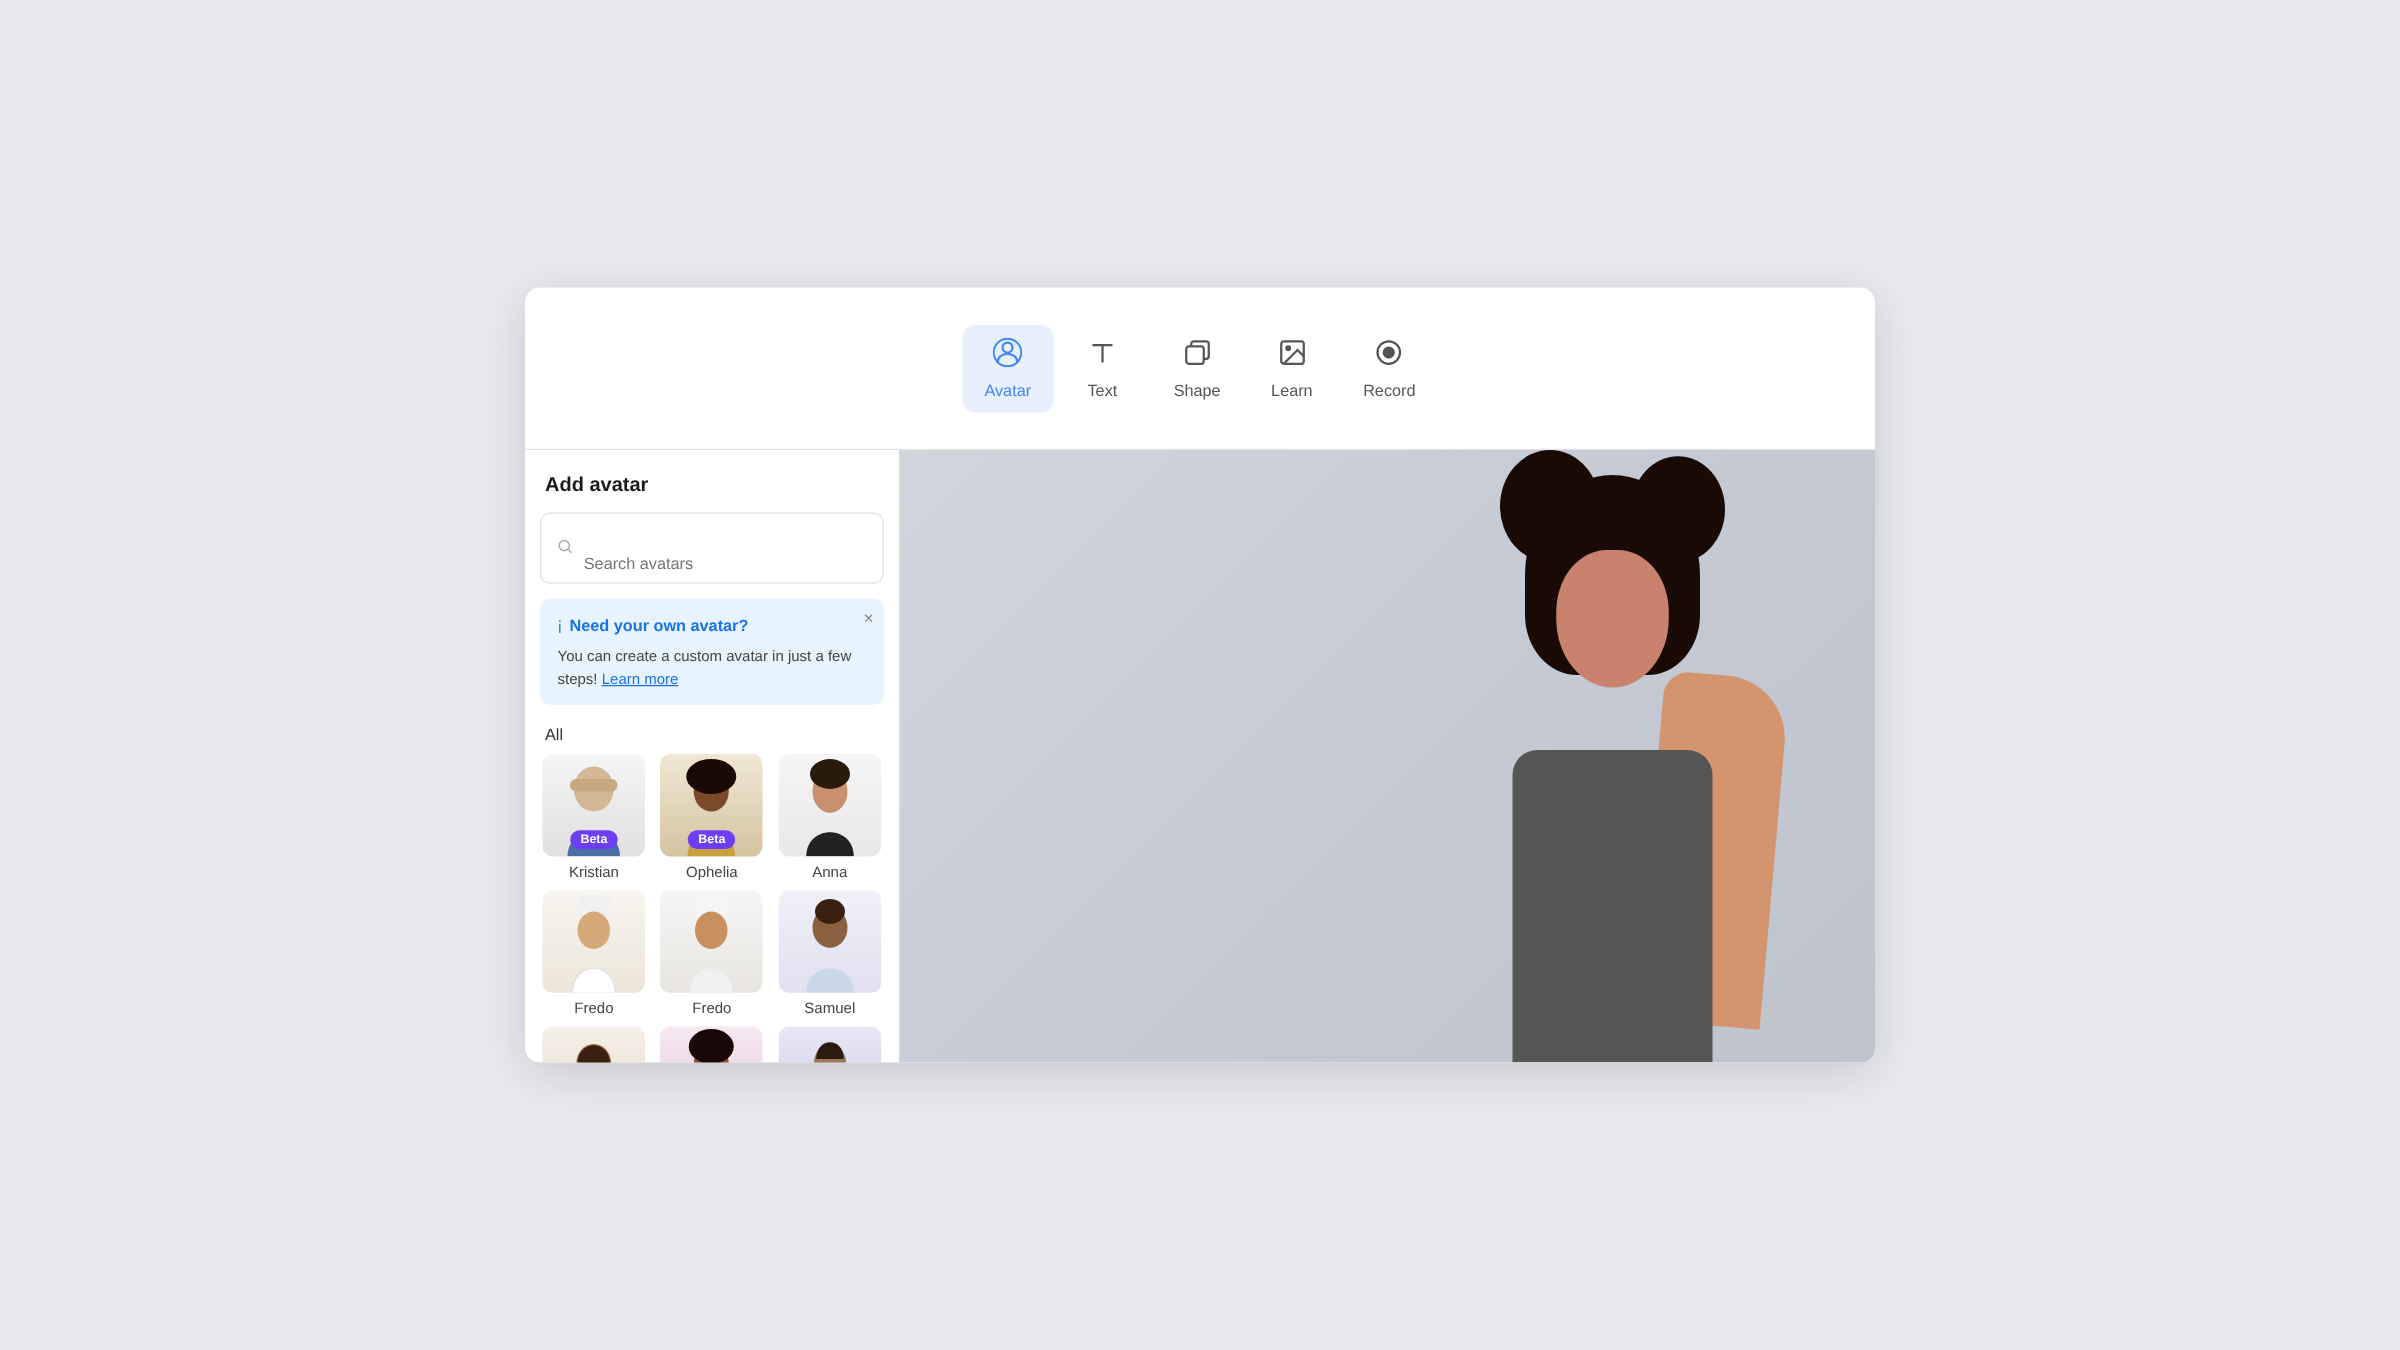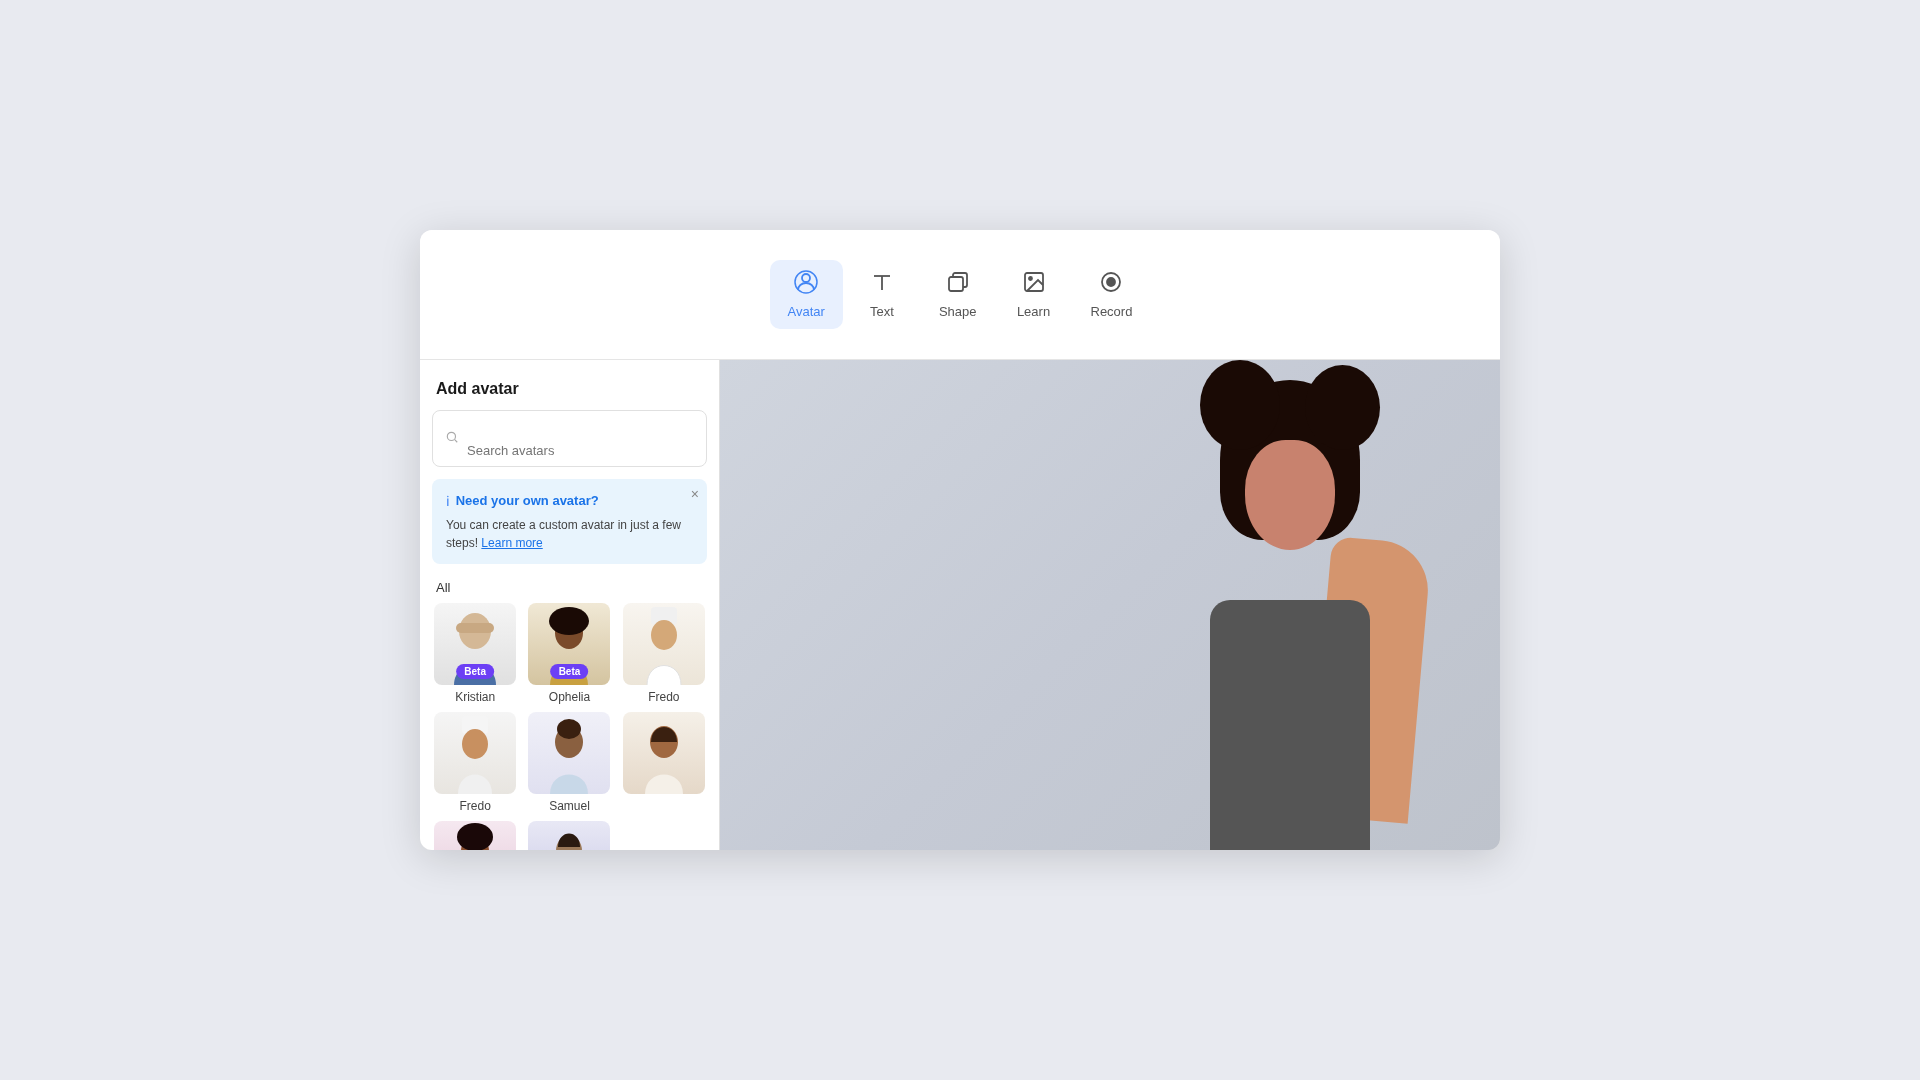--- a/index.html
+++ b/index.html
@@ -536,20 +536,32 @@
                 <ellipse cx="41" cy="30" rx="14" ry="16" fill="#7a4a2a"></ellipse>
                 <ellipse cx="41" cy="18" rx="20" ry="14" fill="#1a0a05"></ellipse>
                 <path d="M22 82 C22 56 60 56 60 82" fill="#c8a040"></path>
               </svg>
               <div class="beta-badge">Beta</div>
             </div>
           </div>
           <span class="avatar-name">Ophelia</span>
         </div>
 
+        <div class="avatar-item">
+          <div class="avatar-thumb figure-anna">
+            <div class="avatar-thumb-inner">
+              <svg class="human-svg" viewBox="0 0 82 82" fill="none">
+                <ellipse cx="41" cy="30" rx="14" ry="17" fill="#c8906e"></ellipse>
+                <ellipse cx="41" cy="16" rx="16" ry="12" fill="#2a1a0a"></ellipse>
+                <path d="M22 82 C22 56 60 56 60 82" fill="#222"></path>
+              </svg>
+            </div>
+          </div>
+          <span class="avatar-name">Anna</span>
+        </div>
 
         <div class="avatar-item">
           <div class="avatar-thumb figure-fredo1">
             <div class="avatar-thumb-inner">
               <svg class="human-svg" viewBox="0 0 82 82" fill="none">
                 <rect x="28" y="4" width="26" height="18" rx="4" fill="#f0f0f0"></rect>
                 <ellipse cx="41" cy="32" rx="13" ry="15" fill="#d4a878"></ellipse>
                 <path d="M24 82 C24 56 58 56 58 82" fill="#ffffff" stroke="#e0e0e0"></path>
               </svg>
             </div>

